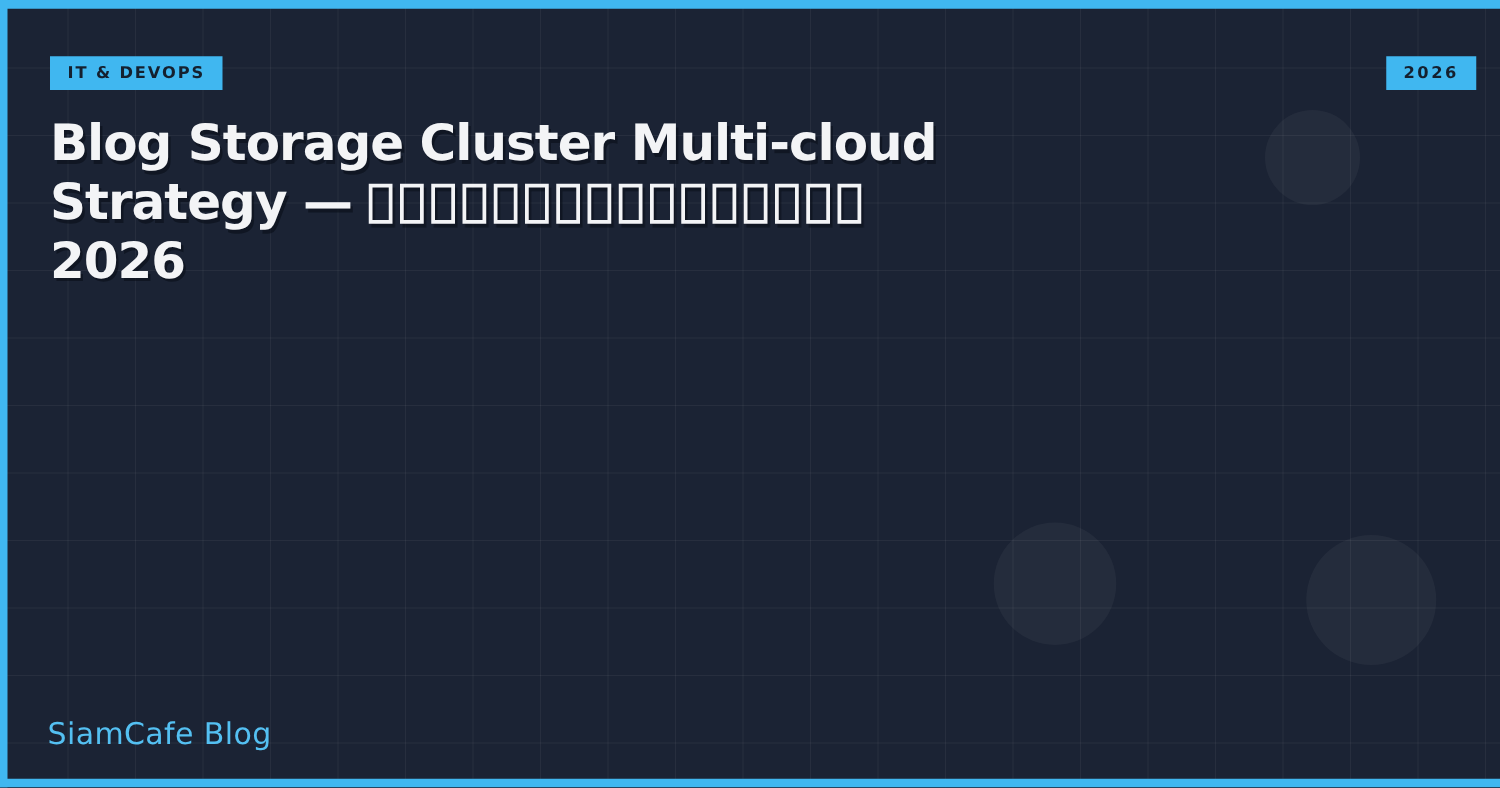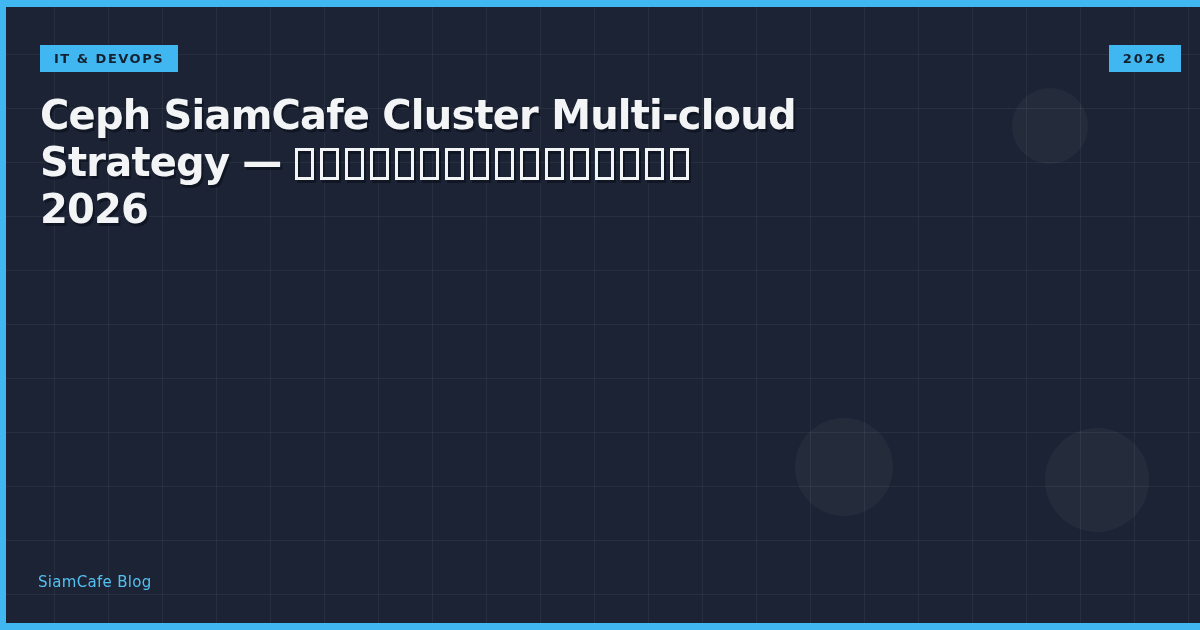--- a/index.html
+++ b/index.html
@@ -64,21 +64,21 @@
     width:19px; height:32px;
     border:3px solid var(--title, #f3f4f6);
     margin-right:6px;
     vertical-align:-4px;
     filter:drop-shadow(2px 3px 0 var(--shadow, rgba(7,12,22,0.55)));
   }
 
   .footer{
     position:absolute; left:38px; top:573px;
     color:var(--footer, #54c0f2);
-    font-size:15px; letter-spacing:0.3px;
+    font-size:24px; letter-spacing:0.3px;
     white-space:nowrap;
   }
 </style>
 </head>
 <body>
 
 <div class="card">
 
   <div class="circle circle-1"></div>
   <div class="circle circle-2"></div>
@@ -90,20 +90,20 @@
 
   <div class="badge badge-category">
     <span>IT &amp; DEVOPS</span>
   </div>
 
   <div class="badge badge-year">
     <span>2026</span>
   </div>
 
   <h1 class="title">
-    <div class="title-line"><span>Ceph SiamCafe Cluster Multi-cloud</span></div>
+    <div class="title-line"><span>Blog Storage Cluster Multi-cloud</span></div>
     <div class="title-line"><span>Strategy — </span><span class="tofu-run"><span class="tofu"></span><span class="tofu"></span><span class="tofu"></span><span class="tofu"></span><span class="tofu"></span><span class="tofu"></span><span class="tofu"></span><span class="tofu"></span><span class="tofu"></span><span class="tofu"></span><span class="tofu"></span><span class="tofu"></span><span class="tofu"></span><span class="tofu"></span><span class="tofu"></span><span class="tofu"></span></span></div>
     <div class="title-line"><span>2026</span></div>
   </h1>
 
   <div class="footer">SiamCafe Blog</div>
 
 </div>
 
 </body></html>

